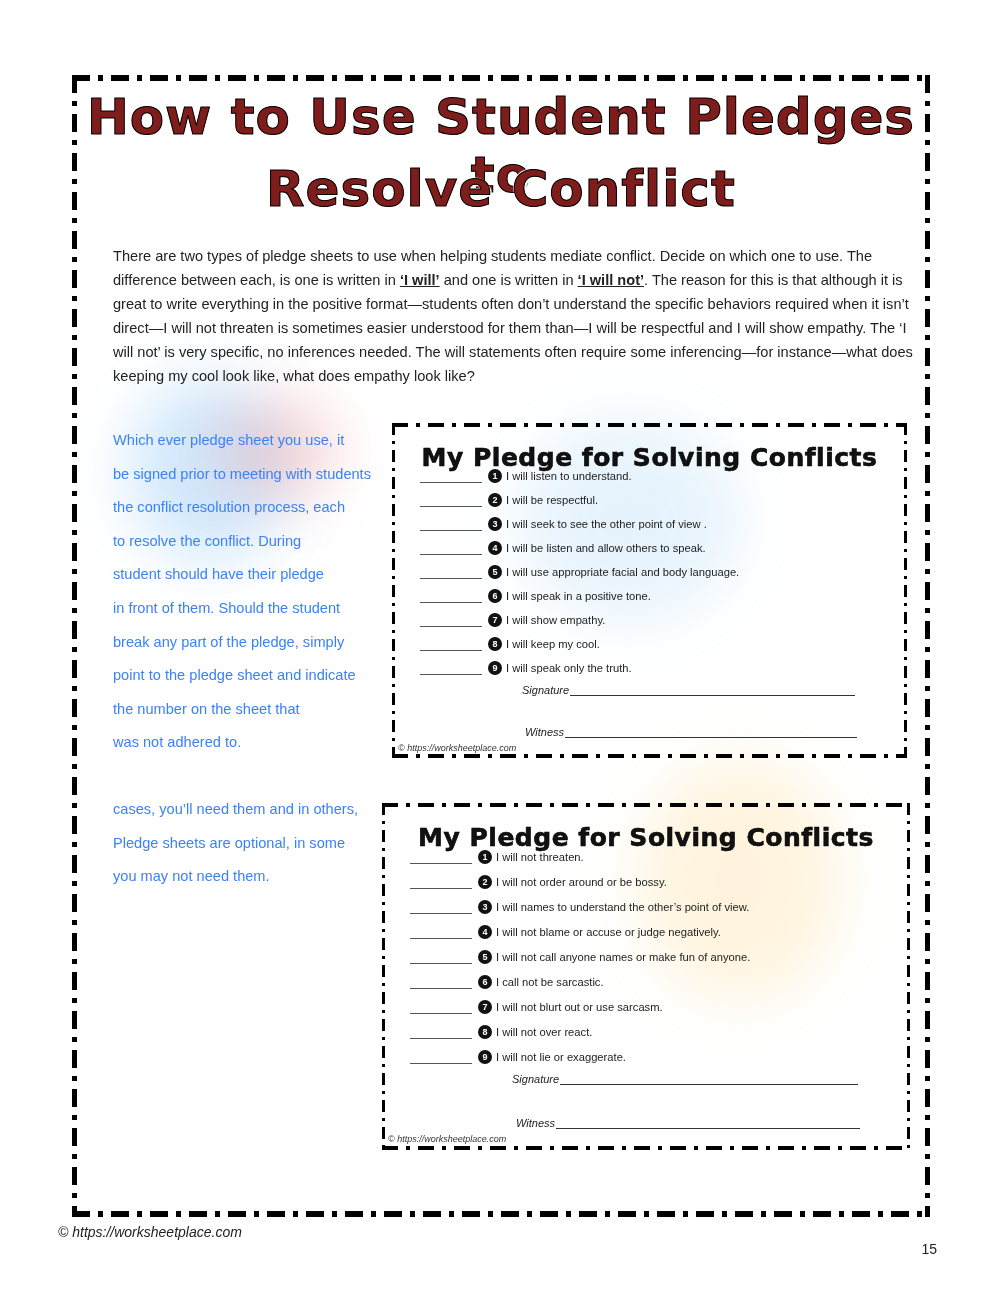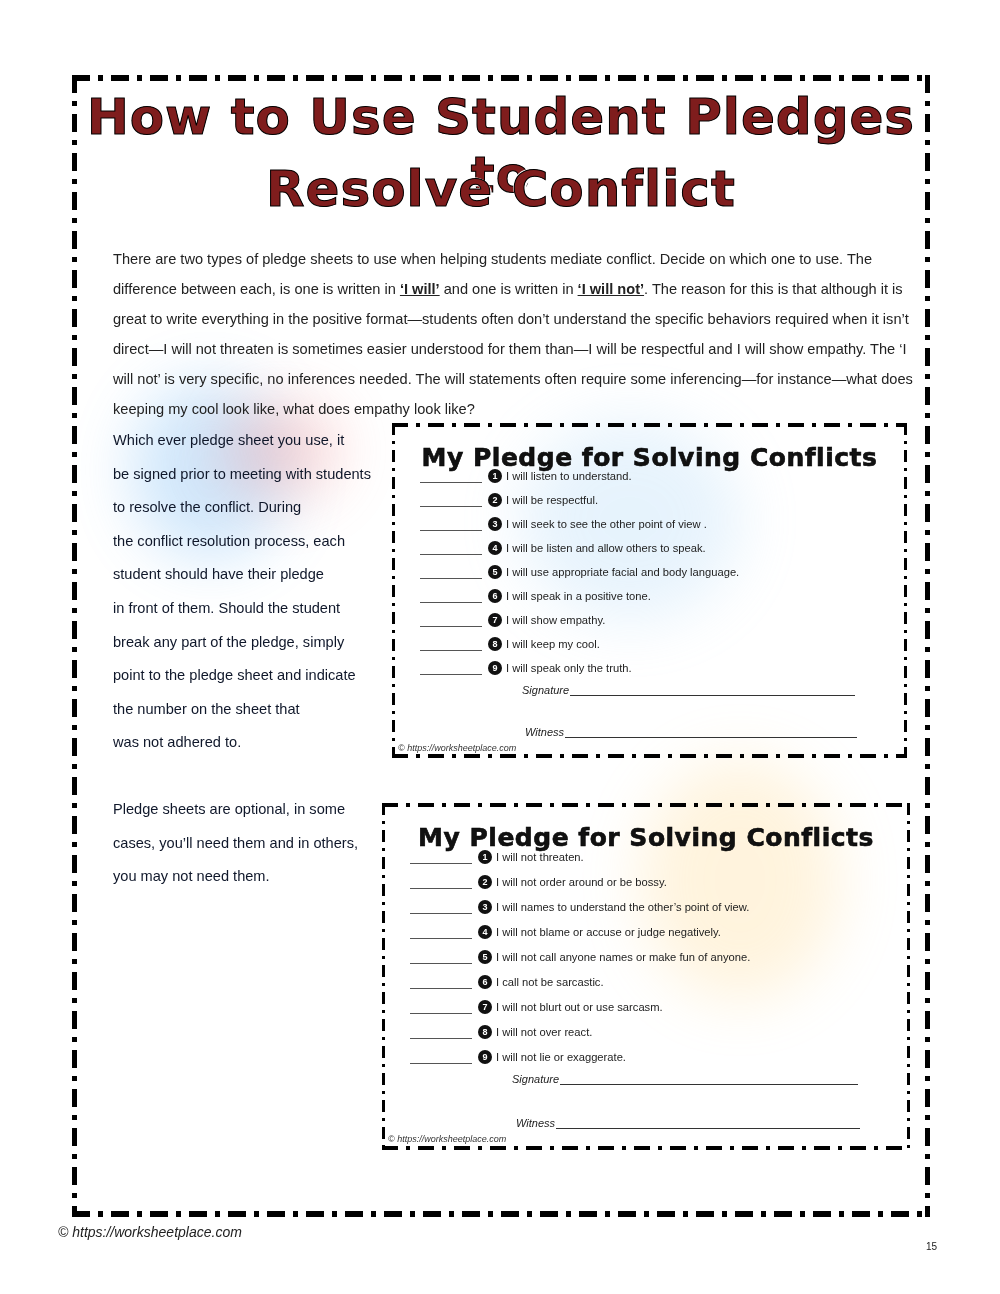--- a/index.html
+++ b/index.html
@@ -9,43 +9,43 @@
   .frame { position:absolute; left:72px; top:75px; width:858px; height:1142px; }
   .dash-h { position:absolute; left:0; right:0; height:6px;
             background: repeating-linear-gradient(90deg,#000 0 18px,transparent 18px 26px,#000 26px 31px,transparent 31px 39px); }
   .dash-v { position:absolute; top:0; bottom:0; width:5px;
             background: repeating-linear-gradient(180deg,#000 0 18px,transparent 18px 26px,#000 26px 31px,transparent 31px 39px); }
   .title { position:absolute; left:72px; width:858px; text-align:center; font-family:"DejaVu Sans", sans-serif;
            font-weight:bold; font-size:50px; color:#7f1d1d; letter-spacing:1px;
            -webkit-text-stroke:1px #000; text-shadow: 0 0 0 #000, 2px 2px 0 #fff, -1px -1px 0 #fff; }
   .title1 { top:88px; }
   .title2 { top:160px; }
-  .intro { position:absolute; left:113px; top:244px; width:800px; font-size:14.6px; line-height:30px; color:#222; }
+  .intro { position:absolute; left:113px; top:244px; width:800px; font-size:14.6px; line-height:24px; color:#222; }
   .intro u { font-weight:bold; }
-  .left-col { position:absolute; left:113px; width:280px; font-size:14.6px; line-height:33.6px; color:#0f172a; }
+  .left-col { position:absolute; left:113px; width:280px; font-size:14.6px; line-height:33.6px; color:#3b82f6; }
   .left1 { top:424px; }
   .left2 { top:793px; }
   .sheet { position:absolute; }
   .sheet .b-top, .sheet .b-bot { position:absolute; left:0; right:0; height:4px;
        background: repeating-linear-gradient(90deg,#000 0 16px,transparent 16px 24px,#000 24px 28px,transparent 28px 36px); }
   .sheet .b-top { top:0; } .sheet .b-bot { bottom:0; }
   .sheet .b-l, .sheet .b-r { position:absolute; top:0; bottom:0; width:3px;
        background: repeating-linear-gradient(180deg,#000 0 12px,transparent 12px 18px,#000 18px 21px,transparent 21px 27px); }
   .sheet .b-l { left:0; } .sheet .b-r { right:0; }
   .sheet-title { position:absolute; left:0; right:0; top:20px; text-align:center; font-family:"DejaVu Sans", sans-serif;
        font-weight:bold; font-size:25px; color:#111; letter-spacing:0.5px; -webkit-text-stroke:0.6px #000; }
   .item { position:absolute; left:28px; height:20px; display:flex; align-items:center; font-size:11.2px; color:#222; }
   .blank { width:62px; border-bottom:1px solid #555; height:12px; margin-right:6px; }
   .num { width:14px; height:14px; border-radius:50%; background:#111; color:#fff; font-size:9px; font-weight:bold;
          display:inline-flex; align-items:center; justify-content:center; margin-right:4px; }
   .sigline { position:absolute; display:flex; align-items:flex-end; font-size:11px; font-style:italic; color:#222; }
   .sigline .line { border-bottom:1px solid #333; height:12px; margin-left:1px; }
   .credit { position:absolute; left:6px; font-size:9px; font-style:italic; color:#333; }
   .footer-credit { position:absolute; left:58px; top:1224px; font-size:14px; font-style:italic; color:#222; }
-  .page-num { position:absolute; right:63px; top:1241px; font-size:10px; color:#222;margin-left:7px; }
+  .page-num { position:absolute; right:63px; top:1241px; font-size:14px; color:#222;margin-left:7px; }
 </style>
 </head>
 <body>
 
 <div class="watermark" style="left:130px;top:380px;width:160px;height:180px;background:#4aa3f0;"></div>
 <div class="watermark" style="left:220px;top:400px;width:120px;height:100px;background:#f06b6b;"></div>
 <div class="watermark" style="left:520px;top:420px;width:220px;height:200px;background:#9fd0f5;"></div>
 <div class="watermark" style="left:640px;top:760px;width:200px;height:240px;background:#ffd27a;"></div>
 
 <div class="frame">
@@ -56,33 +56,33 @@
 </div>
 
 <div class="title title1">How to Use Student Pledges to</div>
 <div class="title title2">Resolve Conflict</div>
 
 <div class="intro"><span>There are two types of pledge sheets to use when helping students mediate conflict. Decide on which one to use. The difference between each, is one is written in </span><u>‘I will’</u><span> and one is written in </span><u>‘I will not’</u><span>. The reason for this is that although it is great to write everything in the positive format—students often don’t understand the specific behaviors required when it isn’t direct—I will not threaten is sometimes easier understood for them than—I will be respectful and I will show empathy. The ‘I will not’ is very specific, no inferences needed. The will statements often require some inferencing—for instance—what does keeping my cool look like, what does empathy look like?</span></div>
 
 <div class="left-col left1">
   <div>Which ever pledge sheet you use, it</div>
   <div>be signed prior to meeting with students</div>
+  <div>the conflict resolution process, each</div>
   <div>to resolve the conflict.  During</div>
-  <div>the conflict resolution process, each</div>
   <div>student should have their pledge</div>
   <div>in front of them. Should the student</div>
   <div>break any part of the pledge, simply</div>
   <div>point to the pledge sheet and indicate</div>
   <div>the number on the sheet that</div>
   <div>was not adhered to.</div>
 </div>
 
 <div class="left-col left2">
+  <div>cases, you’ll need them and in others,</div>
   <div>Pledge sheets are optional, in some</div>
-  <div>cases, you’ll need them and in others,</div>
   <div>you may not need them.</div>
 </div>
 
 <div class="sheet" style="left:392px;top:423px;width:515px;height:335px;">
   <div class="b-top"></div>
     <div class="b-bot"></div>
     <div class="b-l"></div>
     <div class="b-r"></div>
   <div class="sheet-title">My Pledge for Solving Conflicts</div>
   <div class="item" style="top:43px;">

